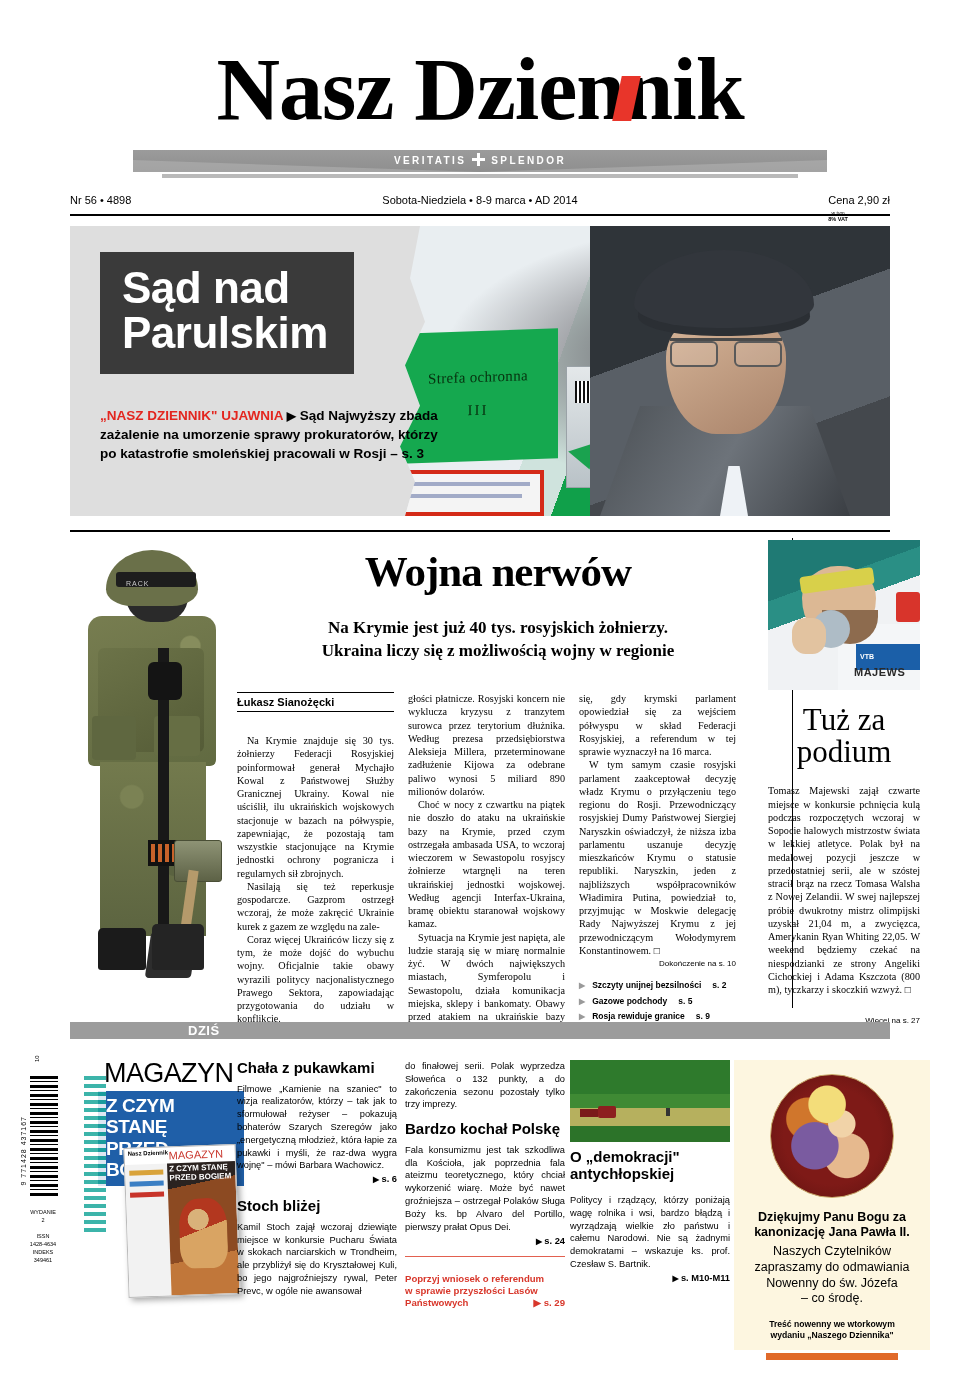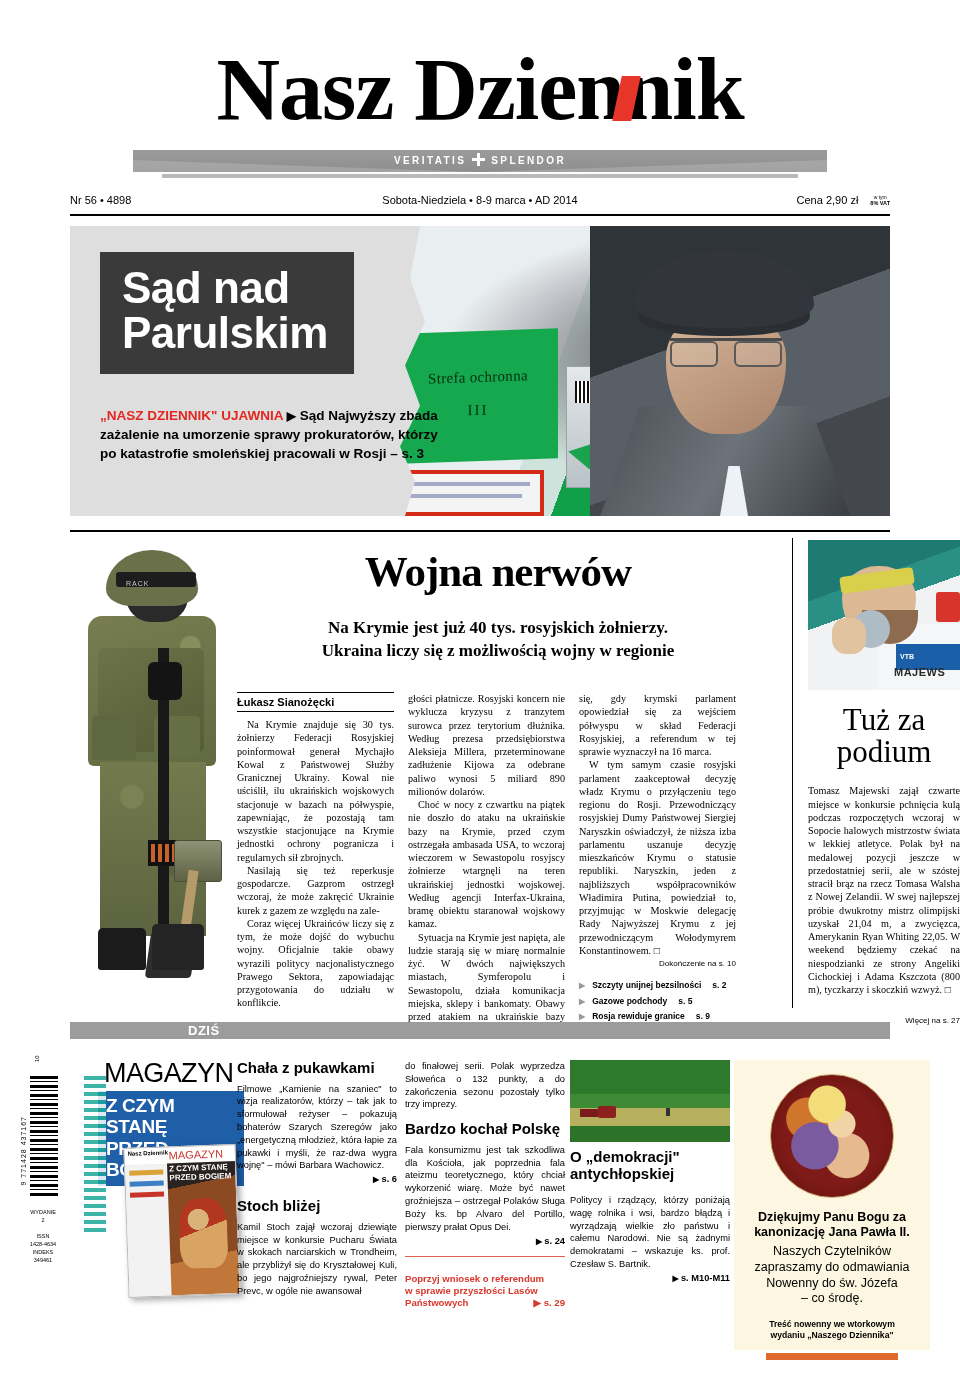--- a/index.html
+++ b/index.html
@@ -56,21 +56,21 @@
 
   .issueline {
     margin: 16px 70px 0; height: 22px;
     border-bottom: 2px solid #000;
     position: relative;
     font-family: "Liberation Sans", sans-serif;
     font-size: 11px;
   }
   .issueline .left { position:absolute; left:0; top:0; }
   .issueline .center { position:absolute; left:50%; transform:translateX(-50%); top:0; white-space:nowrap; }
-  .issueline .right { position:absolute; right:0; top:0; display:flex; align-items:flex-start; gap:12px;}
+  .issueline .right { position:absolute; right:0; top:0; display:flex; align-items:flex-start; gap:4px;flex-direction:column;}
   .vat { font-size:5px; line-height:5.5px; text-align:center; padding-top:1px; }
   .vat b{font-size:5.5px;}
 
   
   .topbanner {
     margin: 10px 70px 0;
     height: 290px;
     background: #dedede;
     position: relative;
     overflow: hidden;
@@ -213,21 +213,21 @@
 
   .cols {
     position:absolute; left:167px; top:160px; width:500px;
     display:flex; gap:14px;
   }
   .col { width: 157px; }
   .byline {
     font-family:"Liberation Sans", sans-serif;
     font-weight:700; font-size:11px;
     border-top:1.5px solid #000; border-bottom:1.5px solid #000;
-    padding:3px 0 3px; margin-bottom:6px;
+    padding:3px 0 3px; margin-bottom:22px;
   }
   .col p {
     font-family:"Liberation Serif", serif;
     font-size: 10.2px; line-height: 1.30;
     text-align: justify; text-indent: 10px;
     hyphens: auto;
   }
   .col p.noind { text-indent: 0; }
   .contd { text-align:right; font-family:"Liberation Sans",sans-serif; font-size:8px; margin-top:2px;}
   .bullets { margin-top:12px; }
@@ -235,21 +235,21 @@
     font-family:"Liberation Sans", sans-serif;
     font-size:8.5px; font-weight:700;
     display:flex; align-items:baseline; gap:7px; margin-bottom:5.5px;
   }
   .bullets .tri { color:#9a9a9a; font-size:8px; }
   .bullets .pg { font-weight:700; margin-left:4px; }
 
   .vrule { position:absolute; left:722px; top:6px; width:1px; height:470px; background:#000; }
 
   
-  .side { position:absolute; left:738px; top:8px; width:152px; }
+  .side { position:absolute; left:698px; top:8px; width:152px; }
   .side-photo {
     width:152px; height:150px;
     background:
       radial-gradient(circle at 48% 52%, #cfd6da 0 14%, rgba(0,0,0,0) 15%),
       linear-gradient(160deg,#1f7a74 0 30%, #2a8f85 30% 44%, #f0f2f4 44% 100%);
     position:relative; overflow:hidden;
   }
   .sp-head{position:absolute;left:34px;top:26px;width:74px;height:76px;background:#dcb894;border-radius:48% 48% 46% 46%/42% 42% 58% 58%;}
   .sp-band{position:absolute;left:32px;top:32px;width:74px;height:17px;background:#d8d04a;border-radius:4px;transform:rotate(-8deg);}
   .sp-beard{position:absolute;left:54px;top:70px;width:56px;height:34px;background:#8d6b4e;border-radius:0 0 50% 50%/0 0 80% 80%;}

